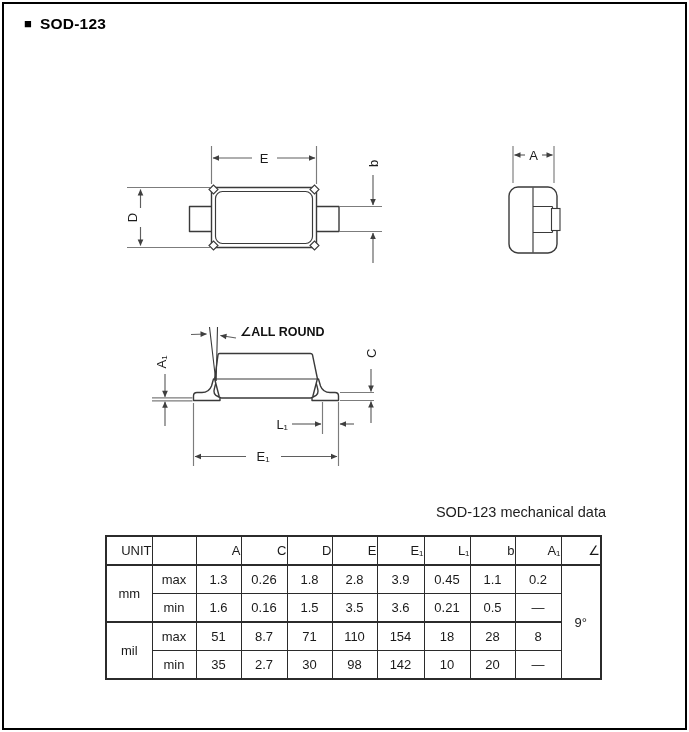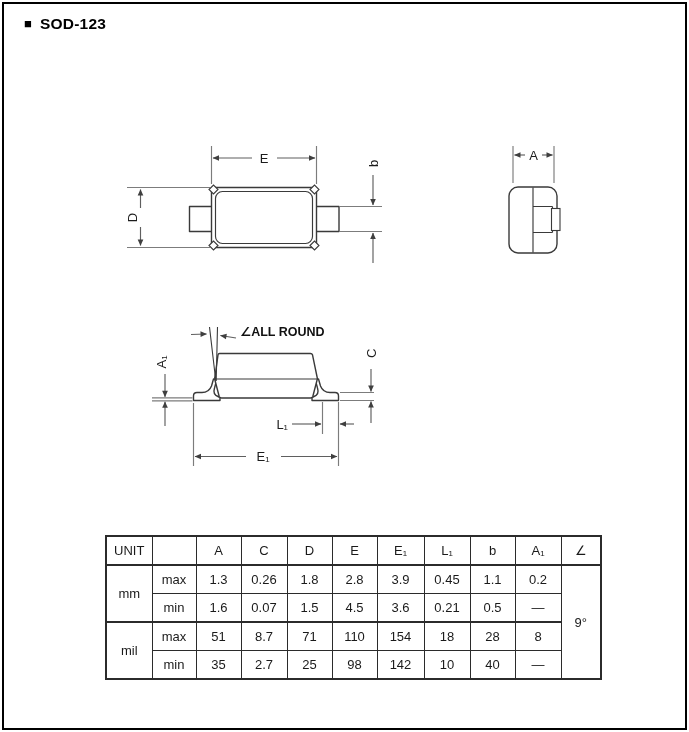--- a/index.html
+++ b/index.html
@@ -17,21 +17,21 @@
   .dimA{stroke:#5f5f5f;stroke-width:1.15;fill:none;marker-end:url(#arr);}
   .lbl{font:13px "Liberation Sans","DejaVu Sans",sans-serif;fill:#1c1c1c;}
   .lblb{font:bold 12.5px "Liberation Sans","DejaVu Sans",sans-serif;fill:#111;}
   #tbl-title{position:absolute;left:105px;top:504px;width:501px;text-align:right;
              font-size:14.5px;color:#1d1d1d;}
   #tbl-wrap{position:absolute;left:105px;top:535px;}
   table{border-collapse:collapse;table-layout:fixed;background:#fff;}
   td{border:1px solid #2b2b2b;text-align:center;vertical-align:middle;
      font-size:13px;color:#1a1a1a;height:27px;padding:0;}
   table{border:2px solid #2b2b2b;}
-  tr.hdr td{border-bottom:2px solid #2b2b2b;}
+  tr.hdr td{border-bottom:2px solid #2b2b2b;text-align:right;}
   tr.sep td{border-top:2px solid #2b2b2b;}
   td.angle{border-bottom:2px solid #2b2b2b;}
 </style>
 </head>
 <body>
 
 <div id="page">
   <div id="frame"></div>
 
   <div id="doc-title">
@@ -110,20 +110,21 @@
       <line class="dimA" x1="354" y1="424" x2="340" y2="424"></line>
       <text class="lbl" x="288" y="428.5" text-anchor="end">L₁</text>
 
       <path class="dim" d="M193.5,403 V466"></path>
       <line class="dimA" x1="246" y1="456.5" x2="195" y2="456.5"></line>
       <line class="dimA" x1="281" y1="456.5" x2="337" y2="456.5"></line>
       <text class="lbl" x="263" y="460.5" text-anchor="middle">E₁</text>
     </g>
   </svg>
 
+  <div id="tbl-title">SOD-123 mechanical data</div>
 
   <div id="tbl-wrap">
     <table>
       <colgroup>
         <col style="width:46px">
           <col style="width:44px">
           <col style="width:45px">
           <col style="width:46px">
         <col style="width:45px">
           <col style="width:45px">
@@ -156,23 +157,23 @@
         <td>2.8</td>
         <td>3.9</td>
         <td>0.45</td>
         <td>1.1</td>
         <td>0.2</td>
         <td rowspan="4" class="angle">9°</td>
       </tr>
       <tr>
         <td>min</td>
         <td>1.6</td>
-        <td>0.07</td>
+        <td>0.16</td>
         <td>1.5</td>
-        <td>4.5</td>
+        <td>3.5</td>
         <td>3.6</td>
         <td>0.21</td>
         <td>0.5</td>
         <td>—</td>
       </tr>
       <tr class="sep">
         <td rowspan="2">mil</td>
         <td>max</td>
         <td>51</td>
         <td>8.7</td>
@@ -180,23 +181,23 @@
         <td>110</td>
         <td>154</td>
         <td>18</td>
         <td>28</td>
         <td>8</td>
       </tr>
       <tr>
         <td>min</td>
         <td>35</td>
         <td>2.7</td>
-        <td>25</td>
+        <td>30</td>
         <td>98</td>
         <td>142</td>
         <td>10</td>
-        <td>40</td>
+        <td>20</td>
         <td>—</td>
       </tr>
     </tbody>
       </table>
   </div>
 </div>
 
 </body></html>

